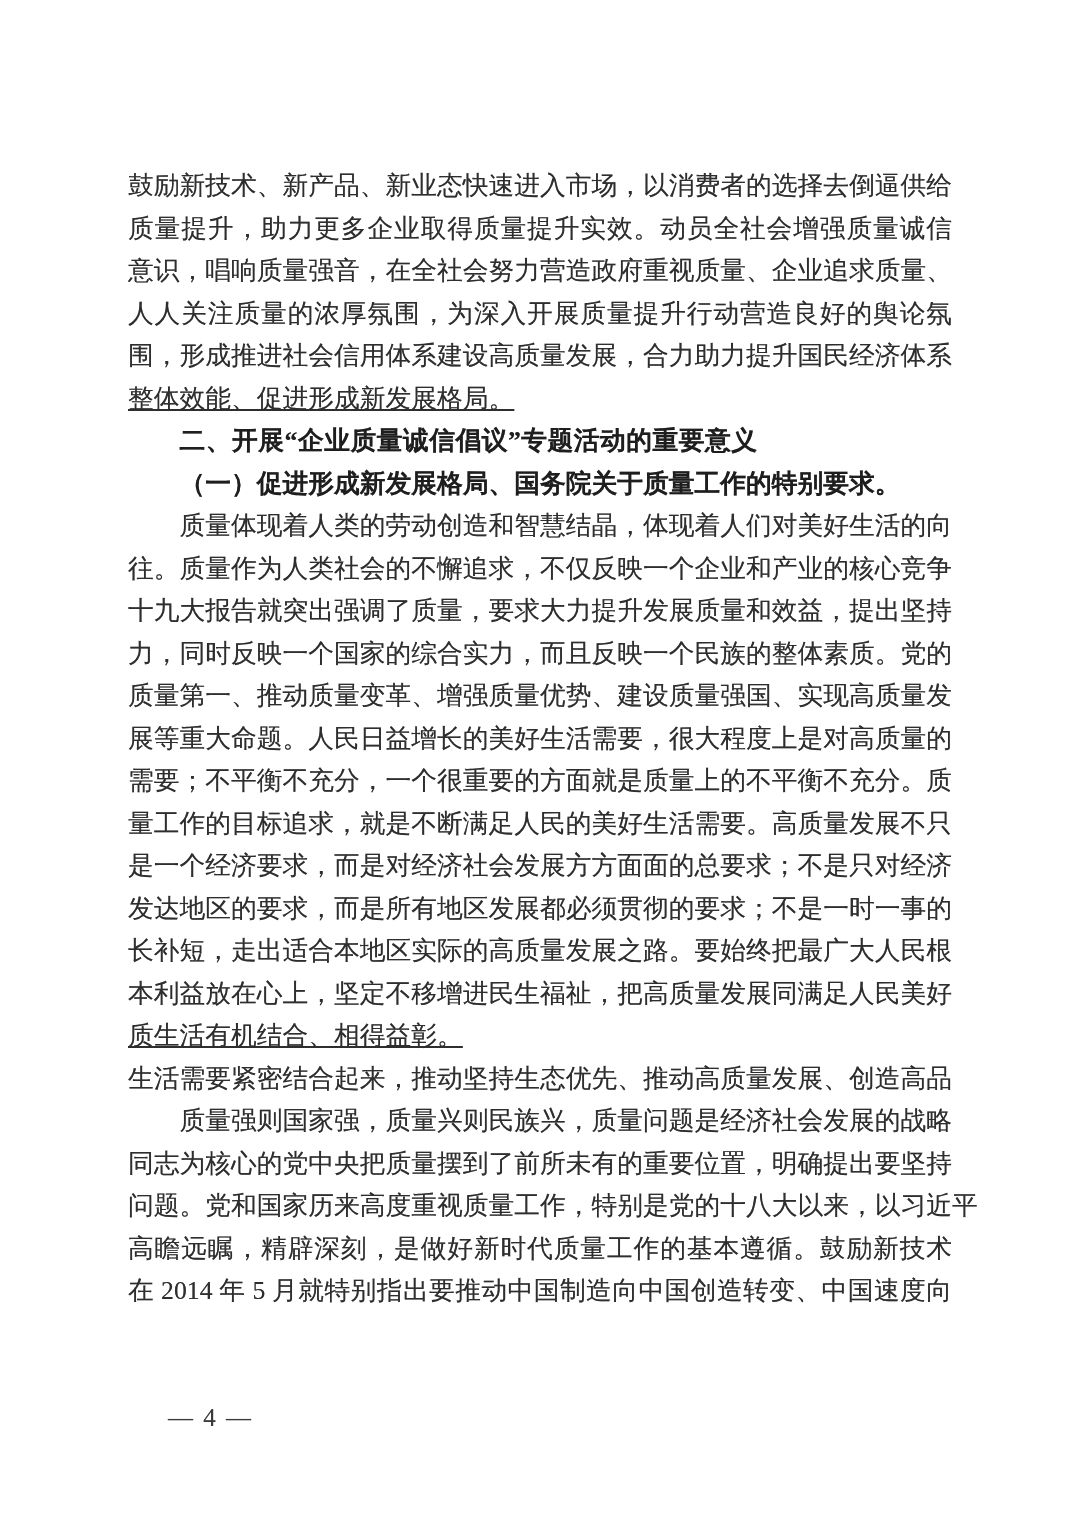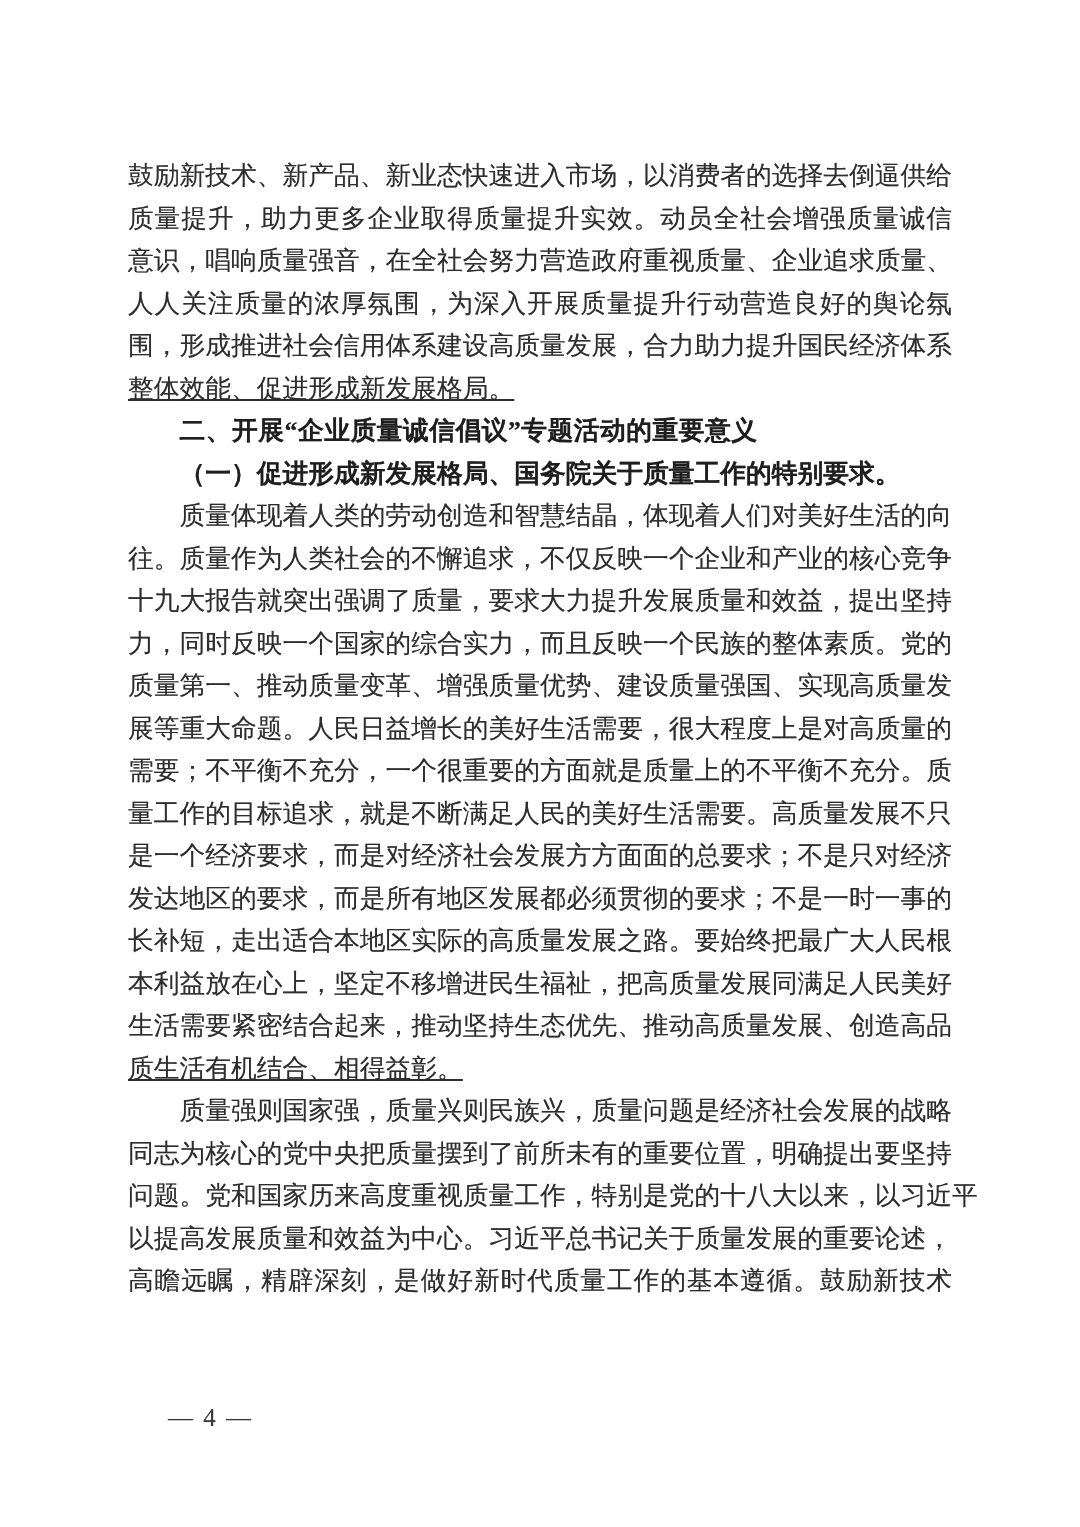--- a/index.html
+++ b/index.html
@@ -12,21 +12,21 @@
     width: 1080px;
     height: 1527px;
     background: #ffffff;
     overflow: hidden;
     font-family: "Liberation Serif", "DejaVu Serif", serif;
     color: #2d2d2d;
   }
   .text-column {
     position: absolute;
     left: 128px;
-    top: 155px;
+    top: 165px;
     width: 824px;
     font-size: 25.75px;
   }
   .line {
     height: 42.5px;
     line-height: 42.5px;
     white-space: nowrap;
     text-align: justify;
     text-align-last: justify;
     text-justify: inter-ideograph;
@@ -86,25 +86,25 @@
         <div class="line">十九大报告就突出强调了质量，要求大力提升发展质量和效益，提出坚持</div>
         <div class="line">力，同时反映一个国家的综合实力，而且反映一个民族的整体素质。党的</div>
         <div class="line">质量第一、推动质量变革、增强质量优势、建设质量强国、实现高质量发</div>
         <div class="line">展等重大命题。人民日益增长的美好生活需要，很大程度上是对高质量的</div>
         <div class="line">需要；不平衡不充分，一个很重要的方面就是质量上的不平衡不充分。质</div>
         <div class="line">量工作的目标追求，就是不断满足人民的美好生活需要。高质量发展不只</div>
         <div class="line">是一个经济要求，而是对经济社会发展方方面面的总要求；不是只对经济</div>
         <div class="line">发达地区的要求，而是所有地区发展都必须贯彻的要求；不是一时一事的</div>
         <div class="line">长补短，走出适合本地区实际的高质量发展之路。要始终把最广大人民根</div>
         <div class="line">本利益放在心上，坚定不移增进民生福祉，把高质量发展同满足人民美好</div>
+        <div class="line last">质生活有机结合、相得益彰。</div>
         <div class="line">生活需要紧密结合起来，推动坚持生态优先、推动高质量发展、创造高品</div>
-        <div class="line last">质生活有机结合、相得益彰。</div>
       </div>
     <div class="para">
         <div class="line indent">质量强则国家强，质量兴则民族兴，质量问题是经济社会发展的战略</div>
         <div class="line">同志为核心的党中央把质量摆到了前所未有的重要位置，明确提出要坚持</div>
         <div class="line">问题。党和国家历来高度重视质量工作，特别是党的十八大以来，以习近平</div>
-        <div class="line">以提高发展质量和效益为中心。习近平总书记关于质量发展的重要论述，</div>
         <div class="line">高瞻远瞩，精辟深刻，是做好新时代质量工作的基本遵循。鼓励新技术</div>
+        <div class="line">在 2014 年 5 月就特别指出要推动中国制造向中国创造转变、中国速度向</div>
       </div>
   </div>
   <div class="page-footer">— 4 —</div>
 </div>
 
 </body></html>

